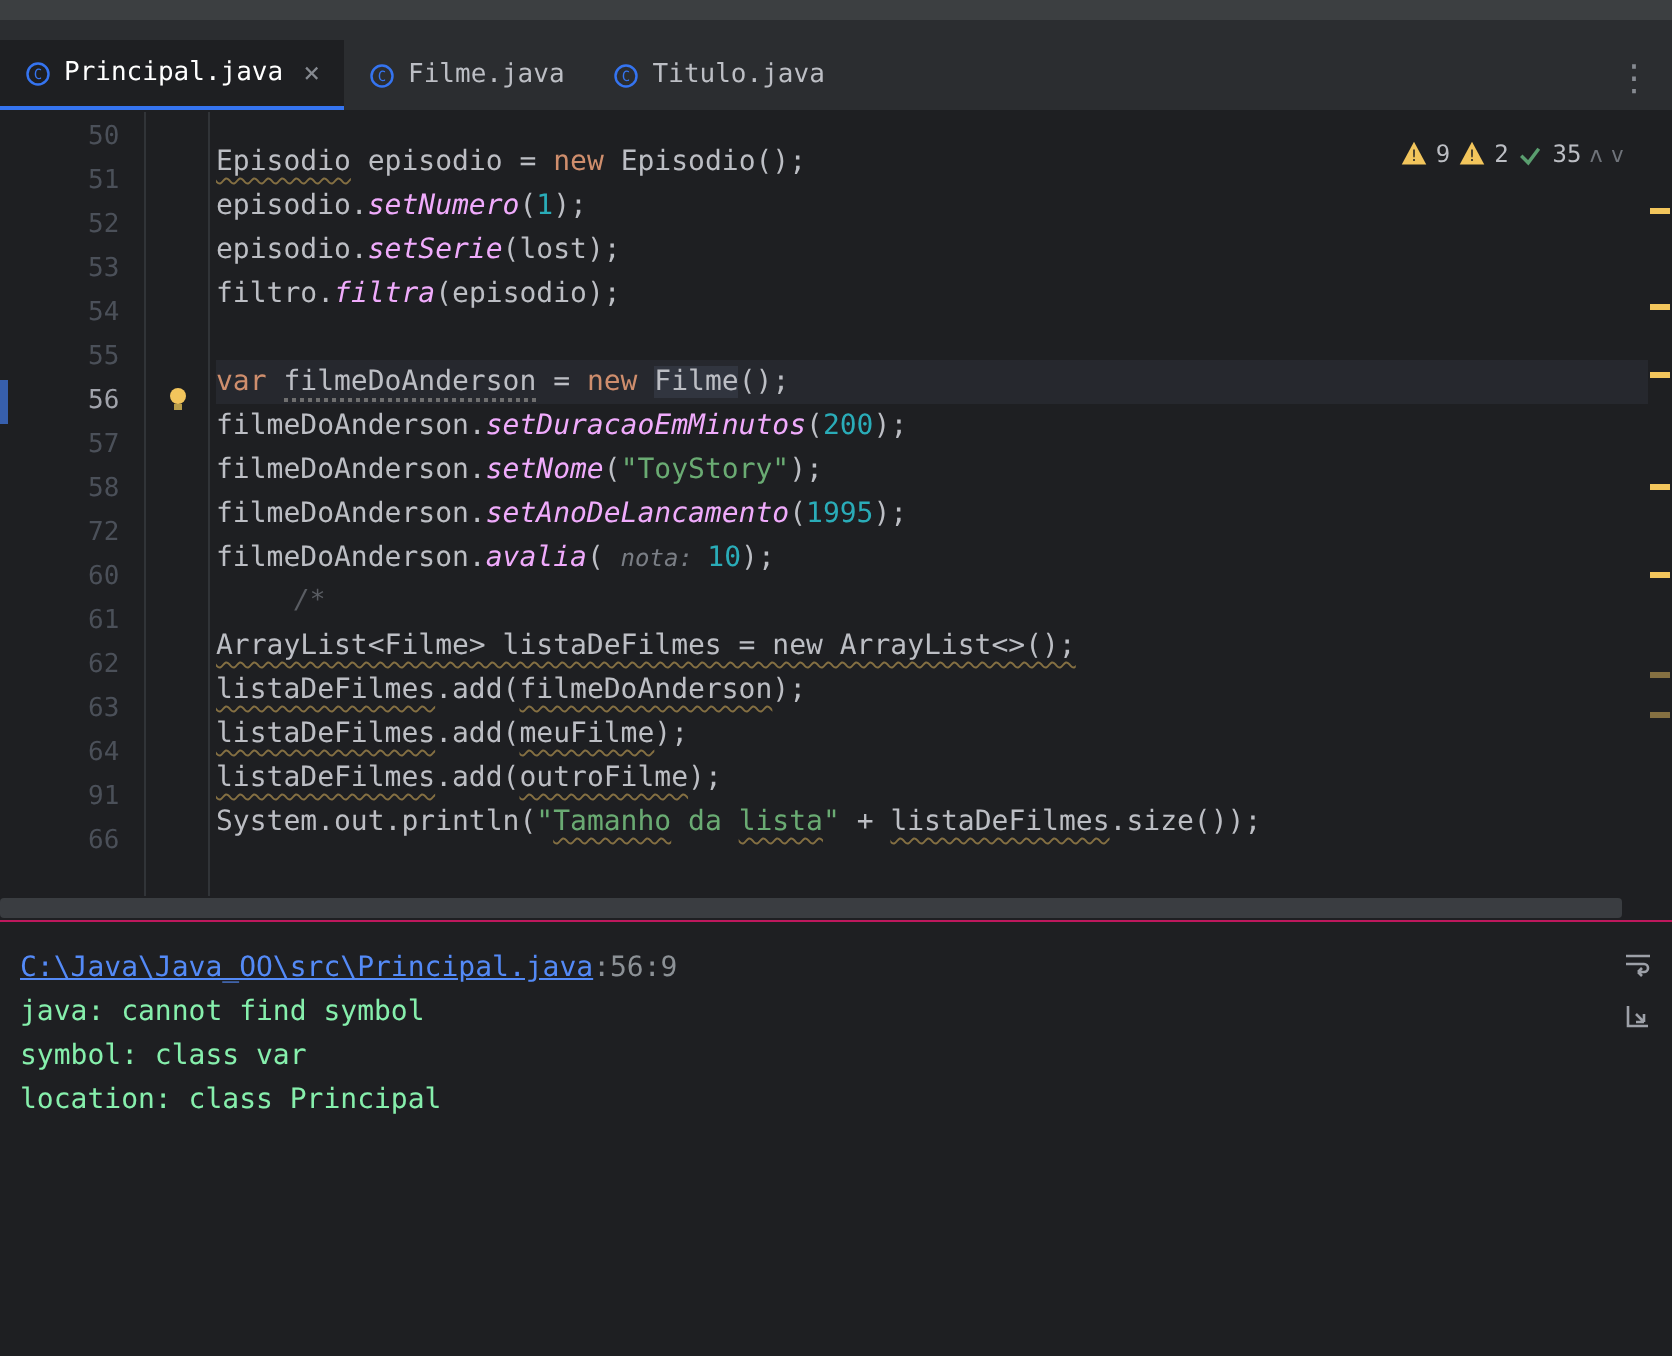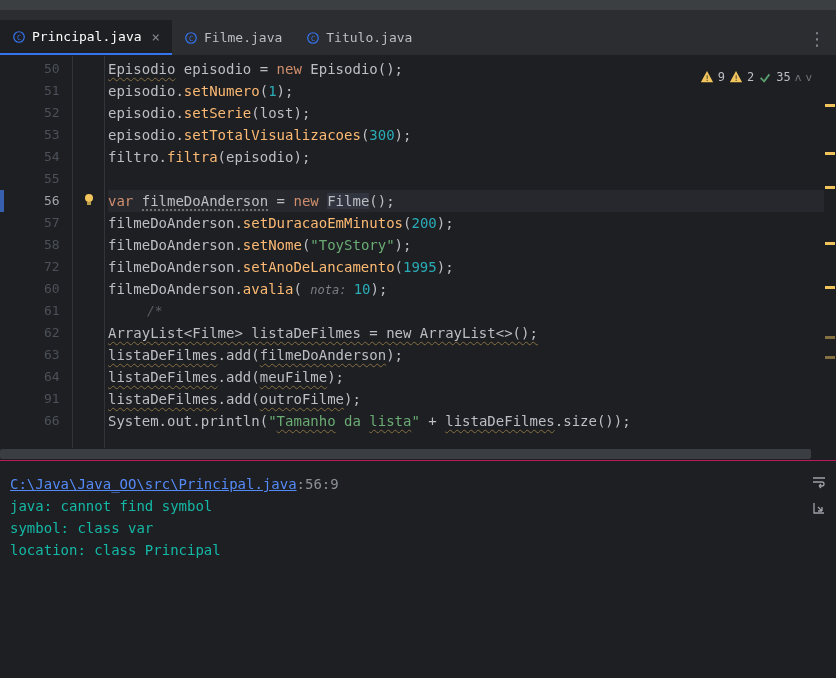--- a/index.html
+++ b/index.html
@@ -94,31 +94,32 @@
   height: 14px;
 }
 .code {
   flex: 1;
   font-size: 14px;
   line-height: 22px;
   padding-top: 2px;
   padding-left: 36px;
   position: relative;
   overflow: hidden;
+  margin-top: 12px;
 }
 .code-line {
   height: 22px;
   white-space: pre;
 }
 .code-line.current {
   background: #26282e;
 }
 .kw { color: #cf8e6d; }
 .type { color: #bcbec4; }
-.method { color: #fdba74; }
+.method { color: #f0abfc; font-style: italic; }
 .call { color: #bcbec4; }
 .num { color: #2aacb8; }
 .str { color: #6aab73; }
 .paren { color: #bcbec4; }
 .var { color: #bcbec4; }
 .param-hint { color: #7a7e85; font-style: italic; font-size: 12px; }
 .underline { text-decoration: underline wavy #857042 1px; text-underline-offset: 3px; }
 .squiggle { border-bottom: 2px dotted #6f6f6f; }
 .hl-call { background: rgba(59,65,80,0.5); }
 
@@ -180,21 +181,21 @@
 .problems-panel {
   height: 218px;
   background: #1e1f22;
   border-top: 1px solid #be185d;
   padding: 12px 10px;
   font-size: 14px;
   line-height: 22px;
   position: relative;
 }
 .problems-panel a { color: #548af7; text-decoration: underline; }
-.problems-panel .err { color: #14b8a6; }
+.problems-panel .err { color: #86efac; }
 .problems-panel .loc { color: #8c9196; }
 .panel-icons {
   position: absolute;
   right: 8px;
   top: 12px;
   display: flex;
   flex-direction: column;
   gap: 8px;
 }
 .panel-icons svg { width: 18px; height: 18px; cursor: pointer; }
@@ -294,21 +295,20 @@
     <div class="line-num">63</div>
     <div class="line-num">64</div>
     <div class="line-num">91</div>
     <div class="line-num">66</div>
   </div>
 
   <div class="code">
     <div class="code-line"><span class="type underline">Episodio</span><span class="var"> episodio = </span><span class="kw">new </span><span class="type">Episodio</span><span class="paren">()</span><span>;</span></div>
     <div class="code-line"><span class="var">episodio.</span><span class="method">setNumero</span><span class="paren">(</span><span class="num">1</span><span class="paren">)</span><span>;</span></div>
     <div class="code-line"><span class="var">episodio.</span><span class="method">setSerie</span><span class="paren">(</span><span class="var">lost</span><span class="paren">)</span><span>;</span></div>
-    <div class="code-line"><span class="var">episodio.</span><span class="method">setTotalVisualizacoes</span><span class="paren">(</span><span class="num">300</span><span class="paren">)</span><span>;</span></div>
     <div class="code-line"><span class="var">filtro.</span><span class="method">filtra</span><span class="paren">(</span><span class="var">episodio</span><span class="paren">)</span><span>;</span></div>
     <div class="code-line"></div>
     <div class="code-line current"><span class="kw">var </span><span class="var squiggle">filmeDoAnderson</span><span class="var"> = </span><span class="kw">new </span><span class="type hl-call">Filme</span><span class="paren">()</span><span>;</span></div>
     <div class="code-line"><span class="var">filmeDoAnderson.</span><span class="method">setDuracaoEmMinutos</span><span class="paren">(</span><span class="num">200</span><span class="paren">)</span><span>;</span></div>
     <div class="code-line"><span class="var">filmeDoAnderson.</span><span class="method">setNome</span><span class="paren">(</span><span class="str">"ToyStory"</span><span class="paren">)</span><span>;</span></div>
     <div class="code-line"><span class="var">filmeDoAnderson.</span><span class="method">setAnoDeLancamento</span><span class="paren">(</span><span class="num">1995</span><span class="paren">)</span><span>;</span></div>
     <div class="code-line"><span class="var">filmeDoAnderson.</span><span class="method">avalia</span><span class="paren">( </span><span class="param-hint">nota: </span><span class="num">10</span><span class="paren">)</span><span>;</span></div>
     <div class="code-line"><span class="fold-comment">/*</span></div>
     <div class="code-line"><span class="var underline">ArrayList&lt;Filme&gt; listaDeFilmes = new ArrayList&lt;&gt;();</span></div>
     <div class="code-line"><span class="var underline">listaDeFilmes</span><span class="call">.add(</span><span class="var underline">filmeDoAnderson</span><span class="call">);</span></div>

